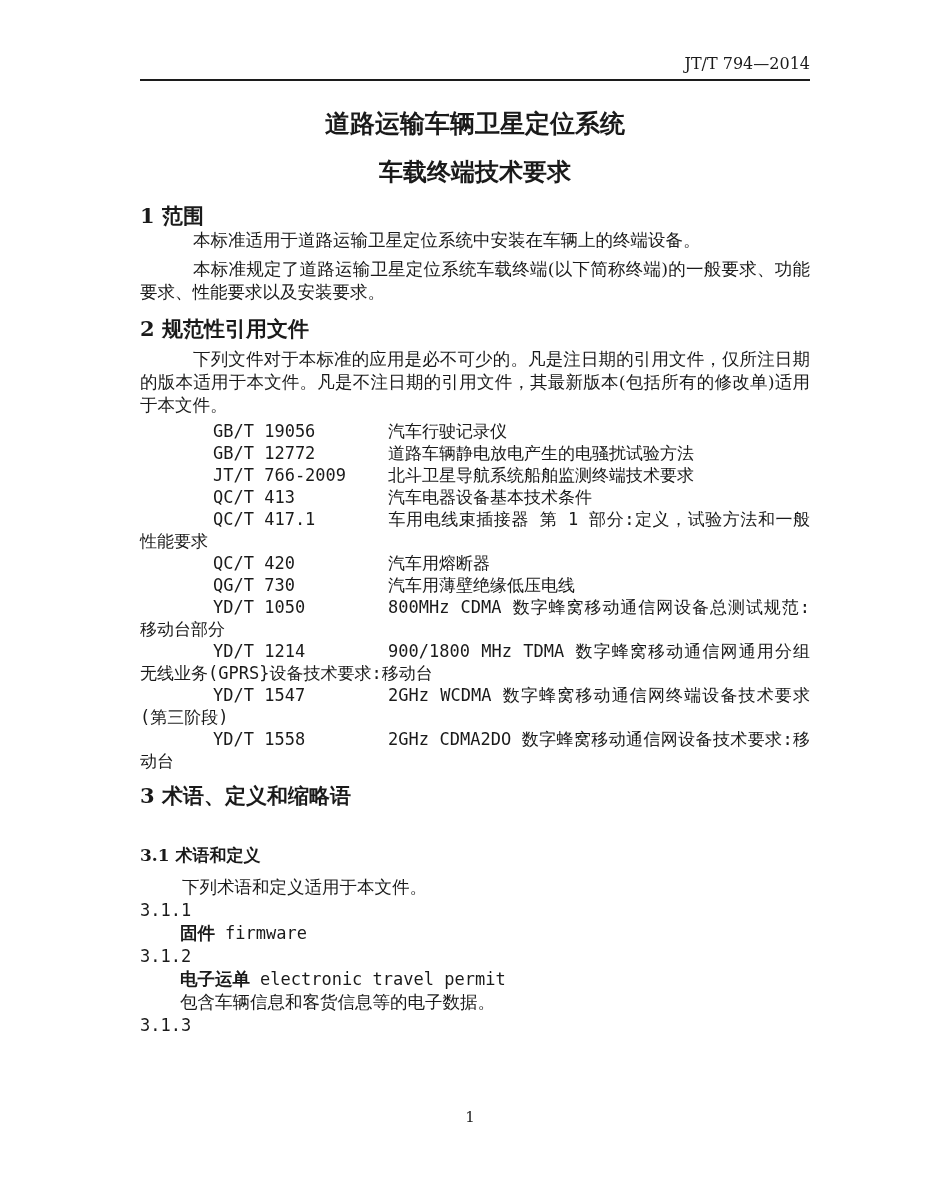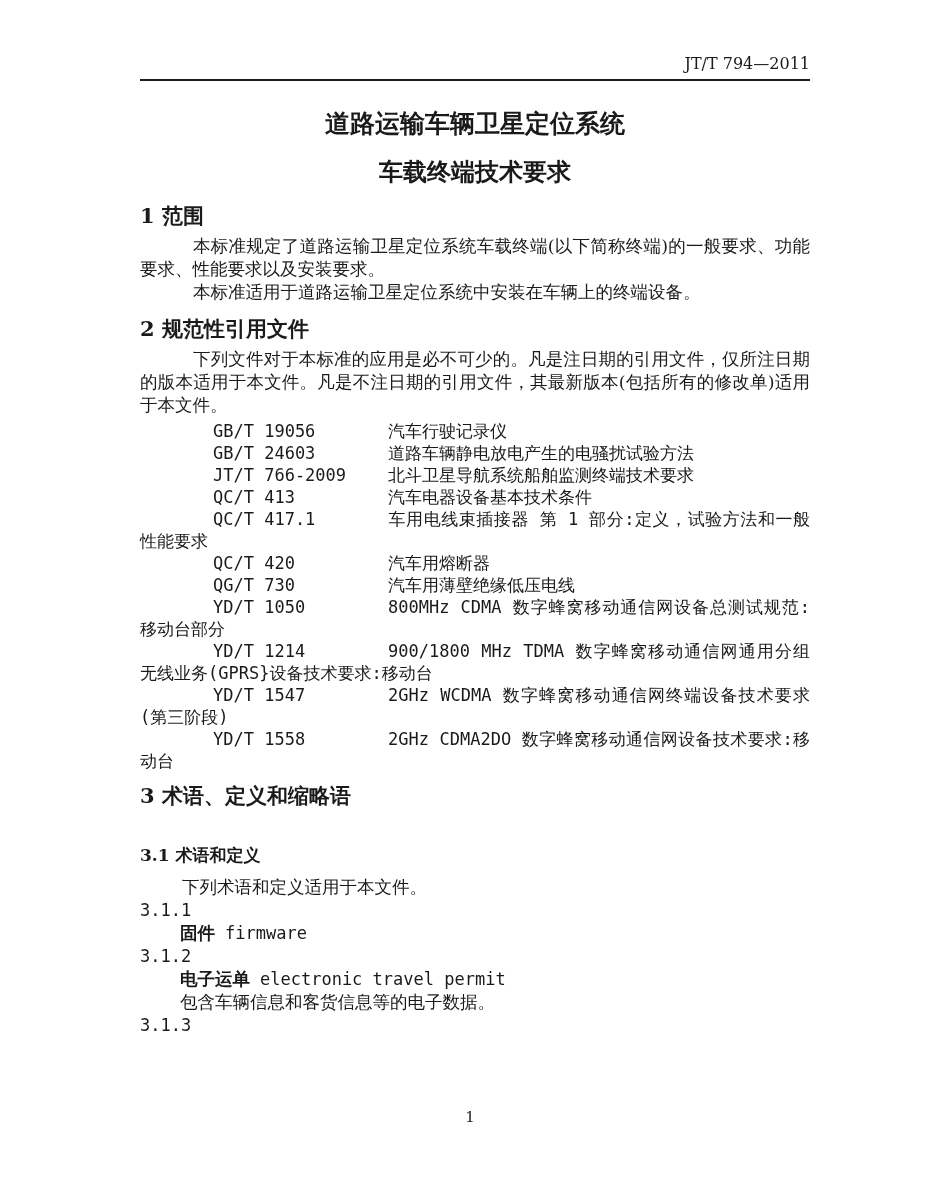--- a/index.html
+++ b/index.html
@@ -119,36 +119,36 @@
     font-size: 15px;
     font-family: "DejaVu Serif", serif;
   }
 </style>
 </head>
 <body>
 
 <div class="page">
   <div class="content">
 
-    <div class="running-head">JT/T 794—2011</div>
+    <div class="running-head">JT/T 794—2014</div>
     <hr class="head-rule">
 
     <div class="doc-title">道路运输车辆卫星定位系统</div>
     <div class="doc-subtitle">车载终端技术要求</div>
 
     <div class="h-sec">1 范围</div>
+    <p class="body-p no-top">本标准适用于道路运输卫星定位系统中安装在车辆上的终端设备。</p>
     <p class="body-p">本标准规定了道路运输卫星定位系统车载终端(以下简称终端)的一般要求、功能要求、性能要求以及安装要求。</p>
-    <p class="body-p no-top">本标准适用于道路运输卫星定位系统中安装在车辆上的终端设备。</p>
 
     <div class="h-sec gap">2 规范性引用文件</div>
     <p class="body-p">下列文件对于本标准的应用是必不可少的。凡是注日期的引用文件，仅所注日期的版本适用于本文件。凡是不注日期的引用文件，其最新版本(包括所有的修改单)适用于本文件。</p>
 
     <div class="refs">
       <p class="ref-entry"><span class="ref-code">GB/T 19056</span><span>汽车行驶记录仪</span></p>
-      <p class="ref-entry"><span class="ref-code">GB/T 24603</span><span>道路车辆静电放电产生的电骚扰试验方法</span></p>
+      <p class="ref-entry"><span class="ref-code">GB/T 12772</span><span>道路车辆静电放电产生的电骚扰试验方法</span></p>
       <p class="ref-entry"><span class="ref-code">JT/T 766-2009</span><span>北斗卫星导航系统船舶监测终端技术要求</span></p>
       <p class="ref-entry"><span class="ref-code">QC/T 413</span><span>汽车电器设备基本技术条件</span></p>
       <p class="ref-entry"><span class="ref-code">QC/T 417.1</span><span>车用电线束插接器 第 1 部分:定义，试验方法和一般性能要求</span></p>
       <p class="ref-entry"><span class="ref-code">QC/T 420</span><span>汽车用熔断器</span></p>
       <p class="ref-entry"><span class="ref-code">QG/T 730</span><span>汽车用薄壁绝缘低压电线</span></p>
       <p class="ref-entry"><span class="ref-code">YD/T 1050</span><span>800MHz CDMA 数字蜂窝移动通信网设备总测试规范:移动台部分</span></p>
       <p class="ref-entry"><span class="ref-code">YD/T 1214</span><span>900/1800 MHz TDMA 数字蜂窝移动通信网通用分组无线业务(GPRS}设备技术要求:移动台</span></p>
       <p class="ref-entry"><span class="ref-code">YD/T 1547</span><span>2GHz WCDMA 数字蜂窝移动通信网终端设备技术要求(第三阶段)</span></p>
       <p class="ref-entry"><span class="ref-code">YD/T 1558</span><span>2GHz CDMA2DO 数字蜂窝移动通信网设备技术要求:移动台</span></p>
     </div>

